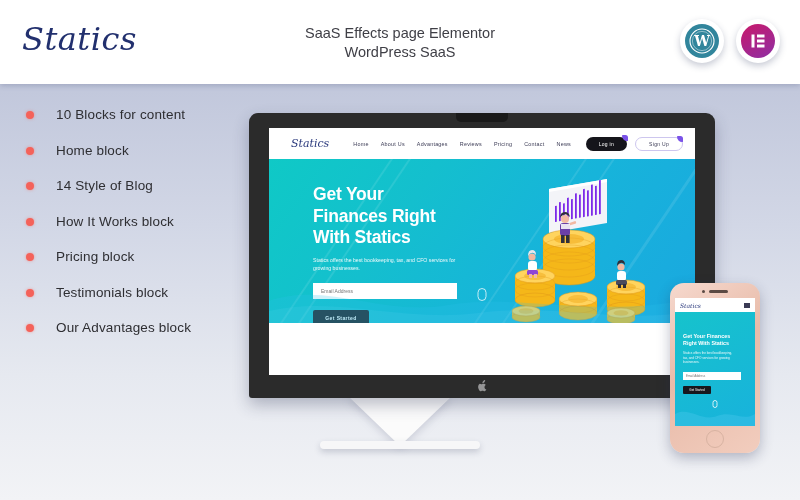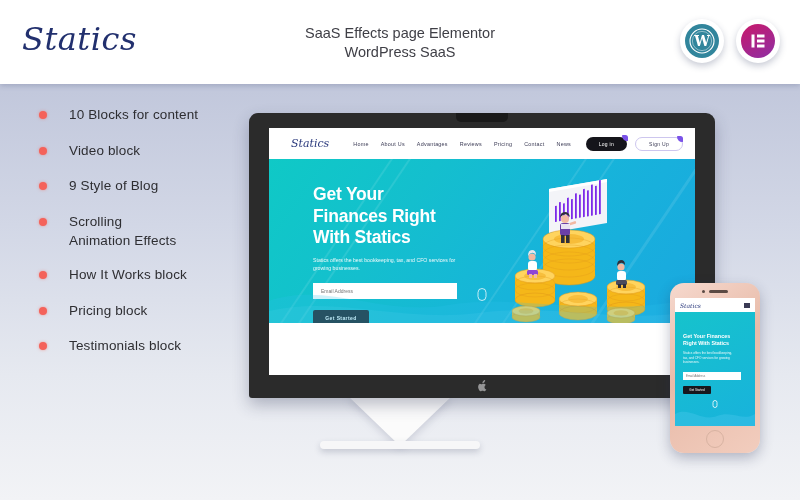--- a/index.html
+++ b/index.html
@@ -82,21 +82,20 @@
   #feature-list {
     position: absolute;
     left: 0; top: 105px;
     width: 232px;
   }
   .feature-item {
     position: relative;
     padding-left: 56px;
     margin-bottom: 15.5px;
     min-height: 20px;
-    margin-left: 13px;
   }
   .feature-dot {
     position: absolute;
     left: 26px; top: 6px;
     width: 8px; height: 8px;
     border-radius: 50%;
     background: #f4625a;
     box-shadow: 0 0 3px rgba(244,98,90,0.55);
   }
   .feature-text {
@@ -446,42 +445,41 @@
     </div>
   </div>
 
   <div id="feature-list">
     <div class="feature-item">
       <span class="feature-dot"></span>
       <span class="feature-text">10 Blocks for content</span>
     </div>
     <div class="feature-item">
       <span class="feature-dot"></span>
-      <span class="feature-text">Video block</span>
+      <span class="feature-text">Home block</span>
     </div>
     <div class="feature-item">
       <span class="feature-dot"></span>
-      <span class="feature-text">9 Style of Blog</span>
-    </div>
-    <div class="feature-item">
-      <span class="feature-dot"></span>
-      <span class="feature-text">Scrolling
-Animation Effects</span>
+      <span class="feature-text">14 Style of Blog</span>
     </div>
     <div class="feature-item">
       <span class="feature-dot"></span>
       <span class="feature-text">How It Works block</span>
     </div>
     <div class="feature-item">
       <span class="feature-dot"></span>
       <span class="feature-text">Pricing block</span>
     </div>
     <div class="feature-item">
       <span class="feature-dot"></span>
       <span class="feature-text">Testimonials block</span>
+    </div>
+    <div class="feature-item">
+      <span class="feature-dot"></span>
+      <span class="feature-text">Our Advantages block</span>
     </div>
   </div>
 
   <div id="monitor">
     <div id="monitor-notch"></div>
 
     <div id="monitor-screen">
 
       <div id="site-nav">
         <div id="site-nav-logo">Statics</div>

